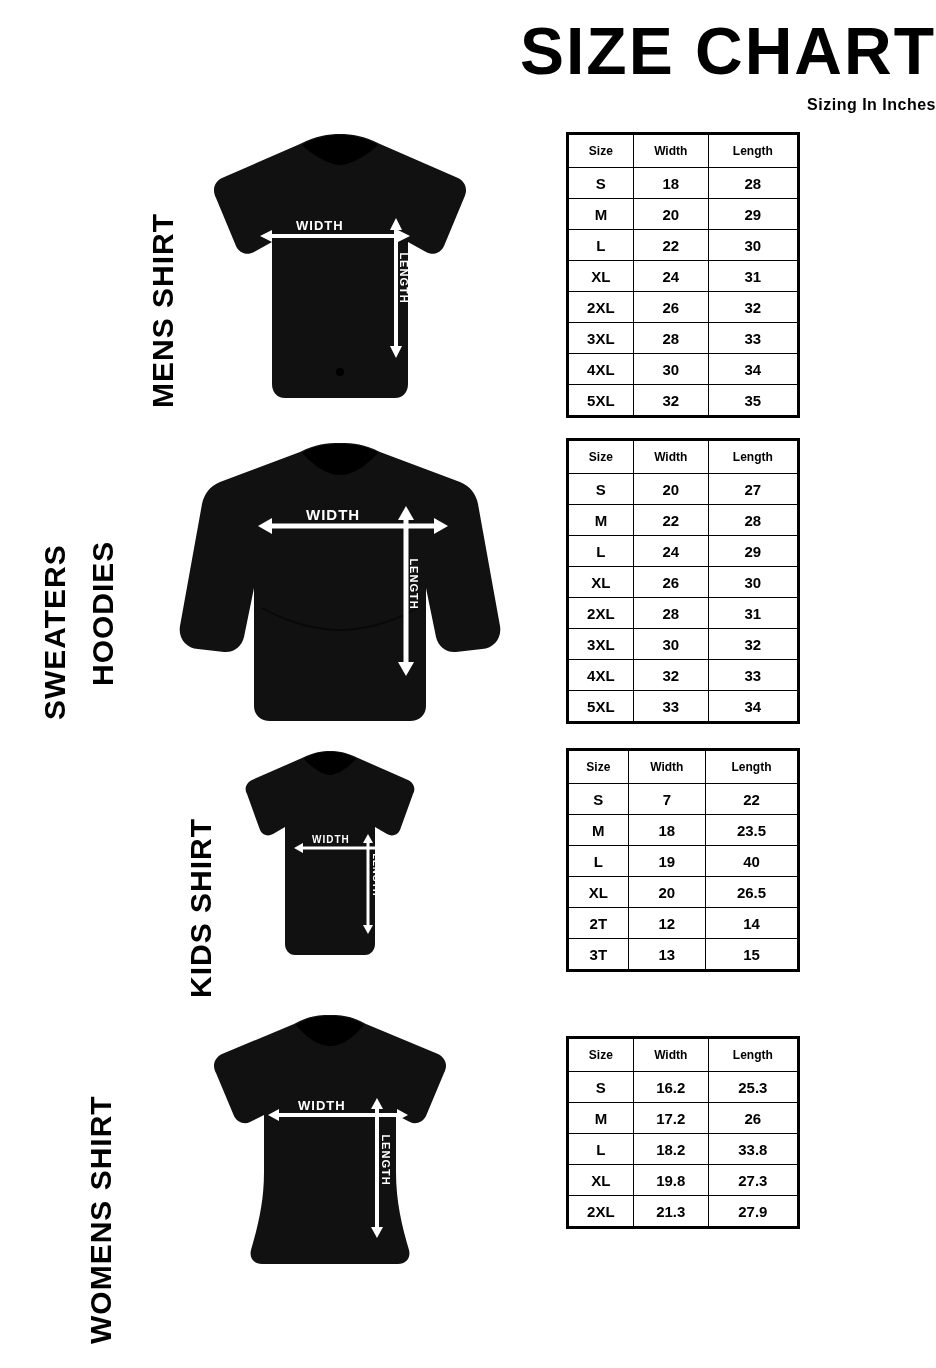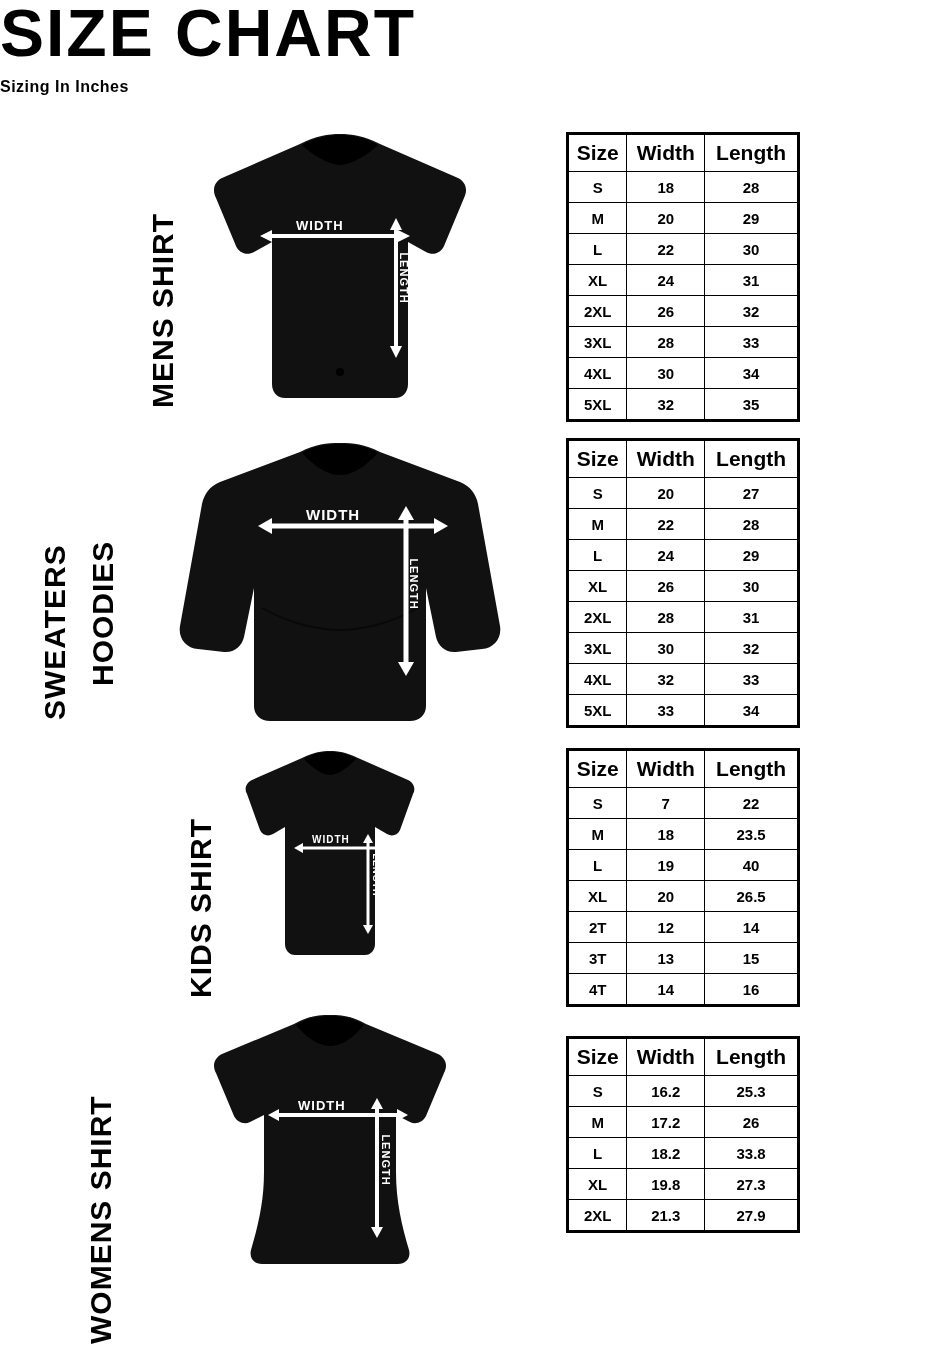--- a/index.html
+++ b/index.html
@@ -11,21 +11,22 @@
     width: 936px;
     height: 1368px;
     font-family: "Liberation Sans", sans-serif;
     color: #000000;
     position: relative;
     overflow: hidden;
   }
 
   
   .header {
-    text-align: left;
+    text-align: right;
+    padding-top: 18px;
   }
   .header .title {
     font-size: 66px;
     font-weight: bold;
     letter-spacing: 2px;
     line-height: 1;
     margin: 0;
   }
   .header .subtitle {
     font-size: 16px;
@@ -80,21 +81,21 @@
   table.size-table th,
   table.size-table td {
     border: 1.5px solid #000;
     text-align: center;
     font-size: 15px;
     font-weight: bold;
     padding: 5px 2px;
     height: 20px;
   }
   table.size-table th {
-    font-size: 21px;
+    font-size: 12px;
     font-weight: bold;
     padding: 6px 2px;
   }
   table.size-table td.size-cell {
     font-weight: bold;
   }
 
   
   .shirt-svg { display: block; }
 
@@ -360,25 +361,20 @@
         <tr>
           <td class="size-cell">2T</td>
           <td>12</td>
           <td>14</td>
         </tr>
         <tr>
           <td class="size-cell">3T</td>
           <td>13</td>
           <td>15</td>
         </tr>
-        <tr>
-          <td class="size-cell">4T</td>
-          <td>14</td>
-          <td>16</td>
-        </tr>
       </tbody>
     </table>
   </div>
 </div>
 
 <div class="section" style="top:1012px; height:300px;">
 
   <div class="side-label">
     <div class="vtext" style="font-size:30px; left:86px; top:332px;">WOMENS SHIRT</div>
   </div>

